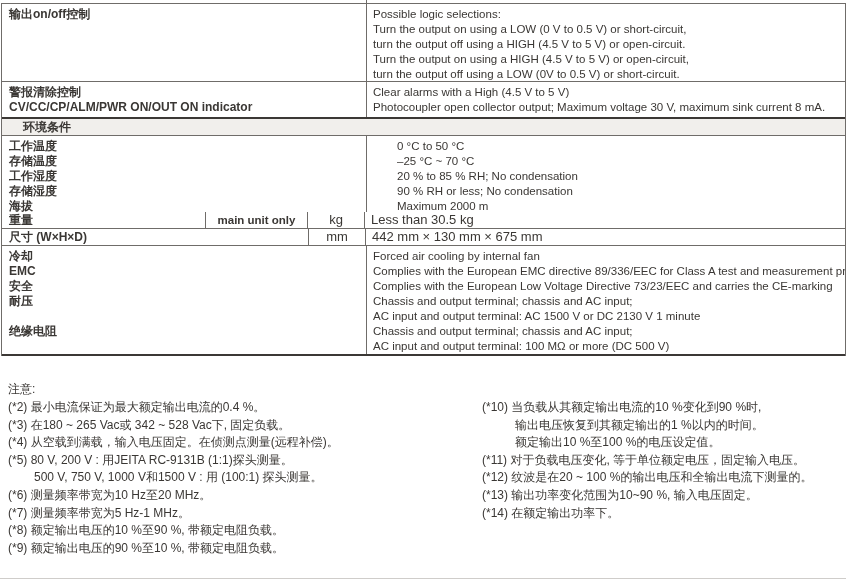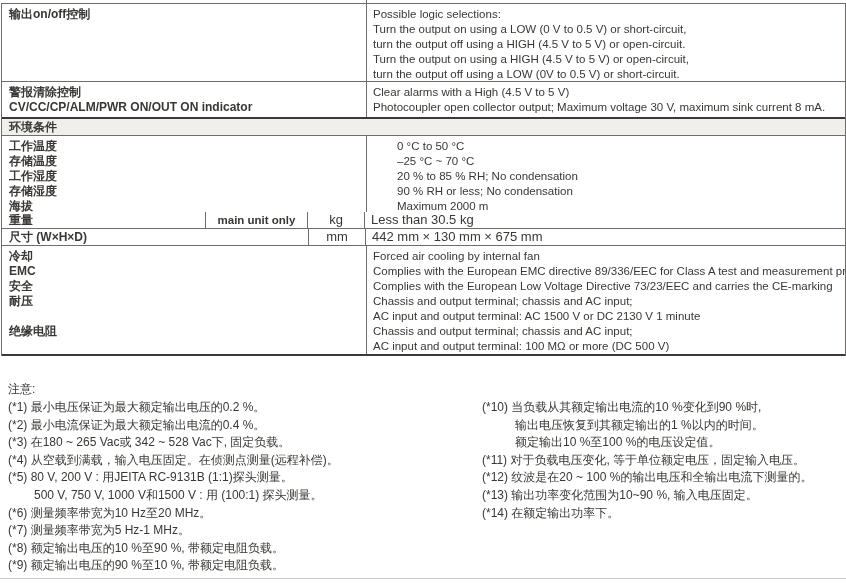--- a/index.html
+++ b/index.html
@@ -32,21 +32,21 @@
   .ln{min-height:15px;line-height:15px;font-size:11.5px;white-space:nowrap;}
   .lbl{font-weight:bold;font-size:12px;}
   .r-output{height:77px;}
   .r-alarm{height:35px;}
   .r-env{height:76px;gap:24px;}
   .r-misc{height:108px;border-bottom:2px solid var(--thick);}
   .r-misc .lcell,.r-env .lcell,.r-output .lcell,.r-alarm .lcell{padding-top:3px;}
   .sec{
     height:16px;line-height:16px;background:var(--secbg);
     border-top:2px solid var(--thick);border-bottom:1px solid var(--thin);
-    padding-left:7px;font-weight:bold;font-size:12px;overflow:hidden;
+    padding-left:21px;font-weight:bold;font-size:12px;overflow:hidden;
   }
   
   .urow{display:flex;height:16px;border-bottom:1px solid var(--thin);overflow:hidden;}
   .ucell{box-sizing:border-box;line-height:16px;font-size:13px;overflow:hidden;white-space:nowrap;}
   .uc-label{width:204px;border-right:1px solid var(--thin);padding-left:7px;font-weight:bold;font-size:12px;}
   .uc-label-span{width:307px;border-right:1px solid var(--thin);padding-left:7px;font-weight:bold;font-size:12px;}
   .uc-sub{width:102px;border-right:1px solid var(--thin);text-align:center;font-weight:bold;font-size:11.5px;}
   .uc-unit{width:57px;border-right:1px solid var(--thin);text-align:center;}
   .uc-value{flex:1;padding-left:6px;}
   
@@ -143,21 +143,20 @@
         <div class="ln">Chassis and output terminal; chassis and AC input;</div>
         <div class="ln">AC input and output terminal: 100 MΩ or more (DC 500 V)</div>
       </div>
     </div>
 
   </div>
 
   <div class="notes-title">注意:</div>
 
   <div class="notes-left">
-    <div class="note-ln">(*1) 最小电压保证为最大额定输出电压的0.2 %。</div>
     <div class="note-ln">(*2) 最小电流保证为最大额定输出电流的0.4 %。</div>
     <div class="note-ln">(*3) 在180 ~ 265 Vac或 342 ~ 528 Vac下, 固定负载。</div>
     <div class="note-ln">(*4) 从空载到满载，输入电压固定。在侦测点测量(远程补偿)。</div>
     <div class="note-ln">(*5) 80 V, 200 V : 用JEITA RC-9131B (1:1)探头测量。</div>
     <div class="note-ln ind-l">500 V, 750 V, 1000 V和1500 V : 用 (100:1) 探头测量。</div>
     <div class="note-ln">(*6) 测量频率带宽为10 Hz至20 MHz。</div>
     <div class="note-ln">(*7) 测量频率带宽为5 Hz-1 MHz。</div>
     <div class="note-ln">(*8) 额定输出电压的10 %至90 %, 带额定电阻负载。</div>
     <div class="note-ln">(*9) 额定输出电压的90 %至10 %, 带额定电阻负载。</div>
   </div>

